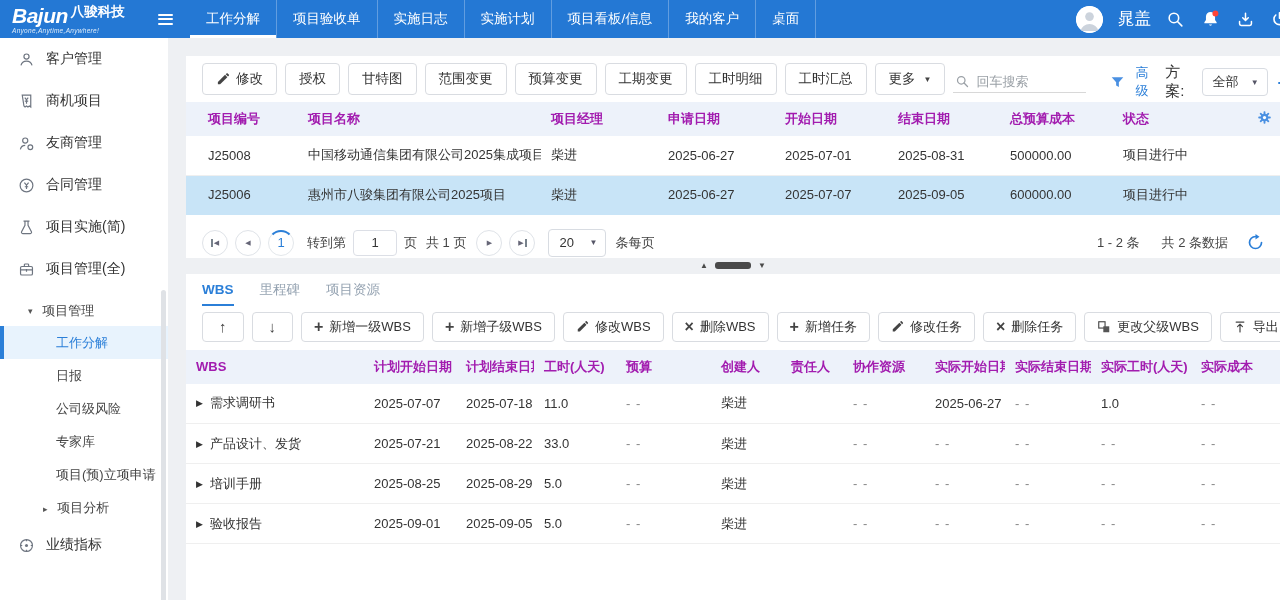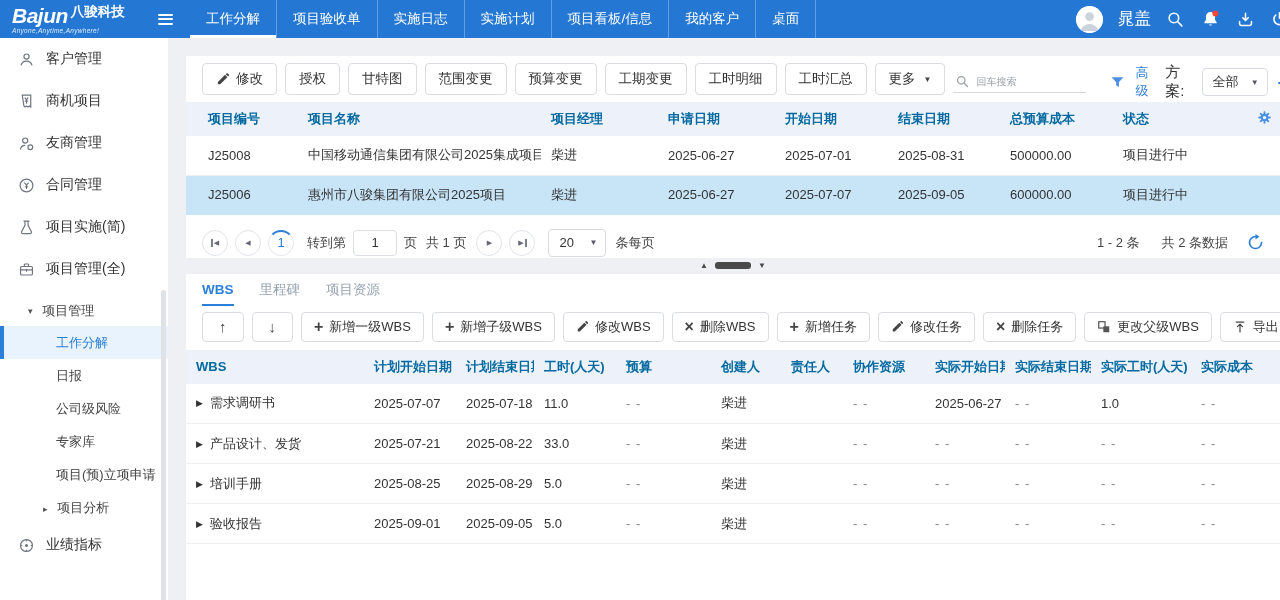--- a/index.html
+++ b/index.html
@@ -46,33 +46,33 @@
 
 
 .toolbar{display:flex;align-items:flex-start;padding:7px 14px 7px 16px;height:46px}
 .btn{display:inline-flex;align-items:center;gap:6px;background:#fff;border:1px solid #d9dce1;border-radius:4px;padding:0 13px;height:32px;font-size:13.5px;color:#333;cursor:pointer;margin-right:8px;font-family:inherit;white-space:nowrap}
 .btn .caret{font-size:8px;color:#444;margin-left:2px}
 .plus-ico{font-size:16px;font-weight:bold;color:#444;line-height:1}
 .x-ico{font-size:16px;font-weight:bold;color:#444;line-height:1}
 .arrow-ico{font-size:15px;font-weight:bold;color:#444;line-height:1}
 .toolbar-right{margin-left:auto;display:flex;align-items:center;gap:10px;padding-right:2px}
 .search-wrap{display:inline-flex;align-items:center;gap:6px;border-bottom:1px solid #d8d8d8;padding:3px 2px;margin-right:14px}
-.search-wrap input{border:none;outline:none;width:108px;font-size:10px;color:#737373;font-family:inherit}
+.search-wrap input{border:none;outline:none;width:108px;font-size:13px;color:#737373;font-family:inherit}
 .search-wrap input::placeholder{color:#9aa0a6}
 .adv{color:#2b7fd8;font-size:13px;cursor:pointer;text-decoration:none}
 .scheme-label{font-size:15px;color:#333}
 .select{display:inline-flex;align-items:center;justify-content:space-between;border:1px solid #d8dce2;border-radius:4px;height:28px;padding:0 8px 0 10px;background:#fff;cursor:pointer;font-size:13px;color:#333}
 .scheme-select{width:80px}
 .select .caret{font-size:8px;color:#556}
 .ico-plus{color:#2b7fd8;font-size:19px;font-weight:bold;cursor:pointer;line-height:1}
 .gear{position:absolute;right:8px;top:54px;cursor:pointer;z-index:2}
 
 
 table{width:100%;border-collapse:collapse;table-layout:fixed}
-th{height:34px;text-align:left;padding:0 10px;font-size:13px;font-weight:bold;background:#edf2fa;color:#0369a1;white-space:nowrap;overflow:hidden}
+th{height:34px;text-align:left;padding:0 10px;font-size:13px;font-weight:bold;background:#edf2fa;color:#a21caf;white-space:nowrap;overflow:hidden}
 td{height:39px;padding:0 10px;font-size:13px;color:#333;border-bottom:1px solid #efefef;white-space:nowrap;overflow:hidden}
 #main-table th:first-child,#main-table td:first-child{padding-left:22px}
 #main-table tr.selected td{background:#c8e4f7;border-color:#c8e4f7}
 #wbs-table td{height:40px}
 td.dash{color:#888;letter-spacing:1px}
 .tri-expand{font-size:9px;color:#333;margin-right:7px;cursor:pointer;display:inline-block;vertical-align:1px}
 
 
 .pagination{display:flex;align-items:center;padding-left:16px;margin-top:13px;height:30px;color:#555}
 .pg-btn{width:26px;height:26px;border:1px solid #dfe3e8;border-radius:50%;display:inline-flex;align-items:center;justify-content:center;gap:1px;background:#fff;cursor:pointer;margin-right:7px}

